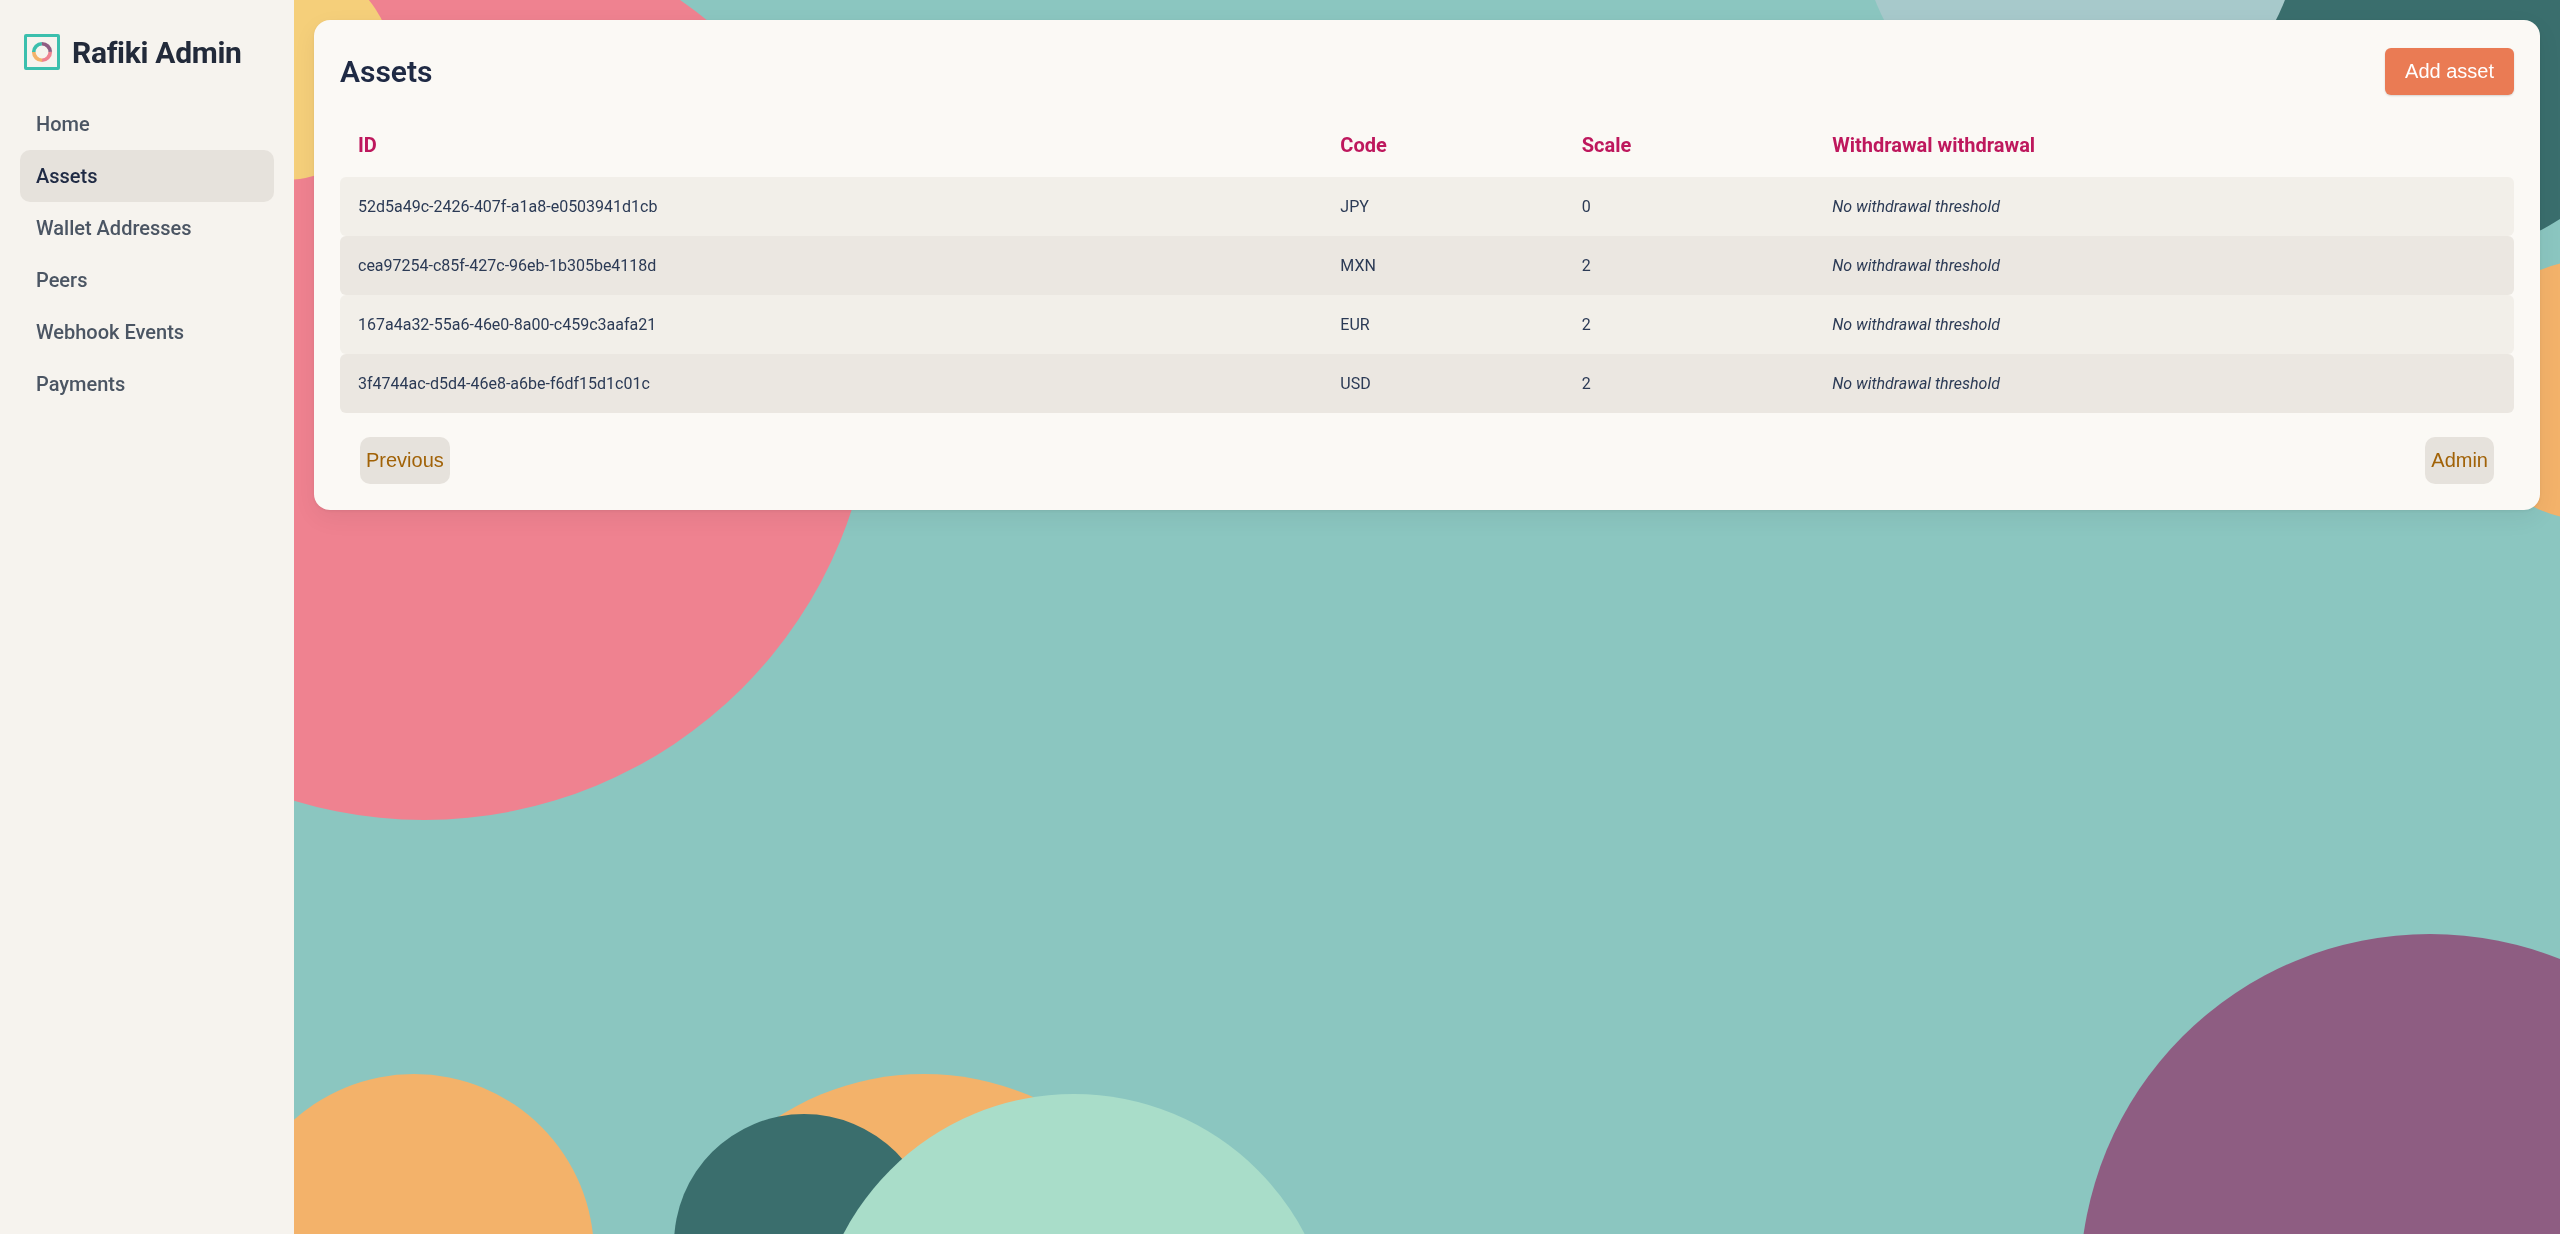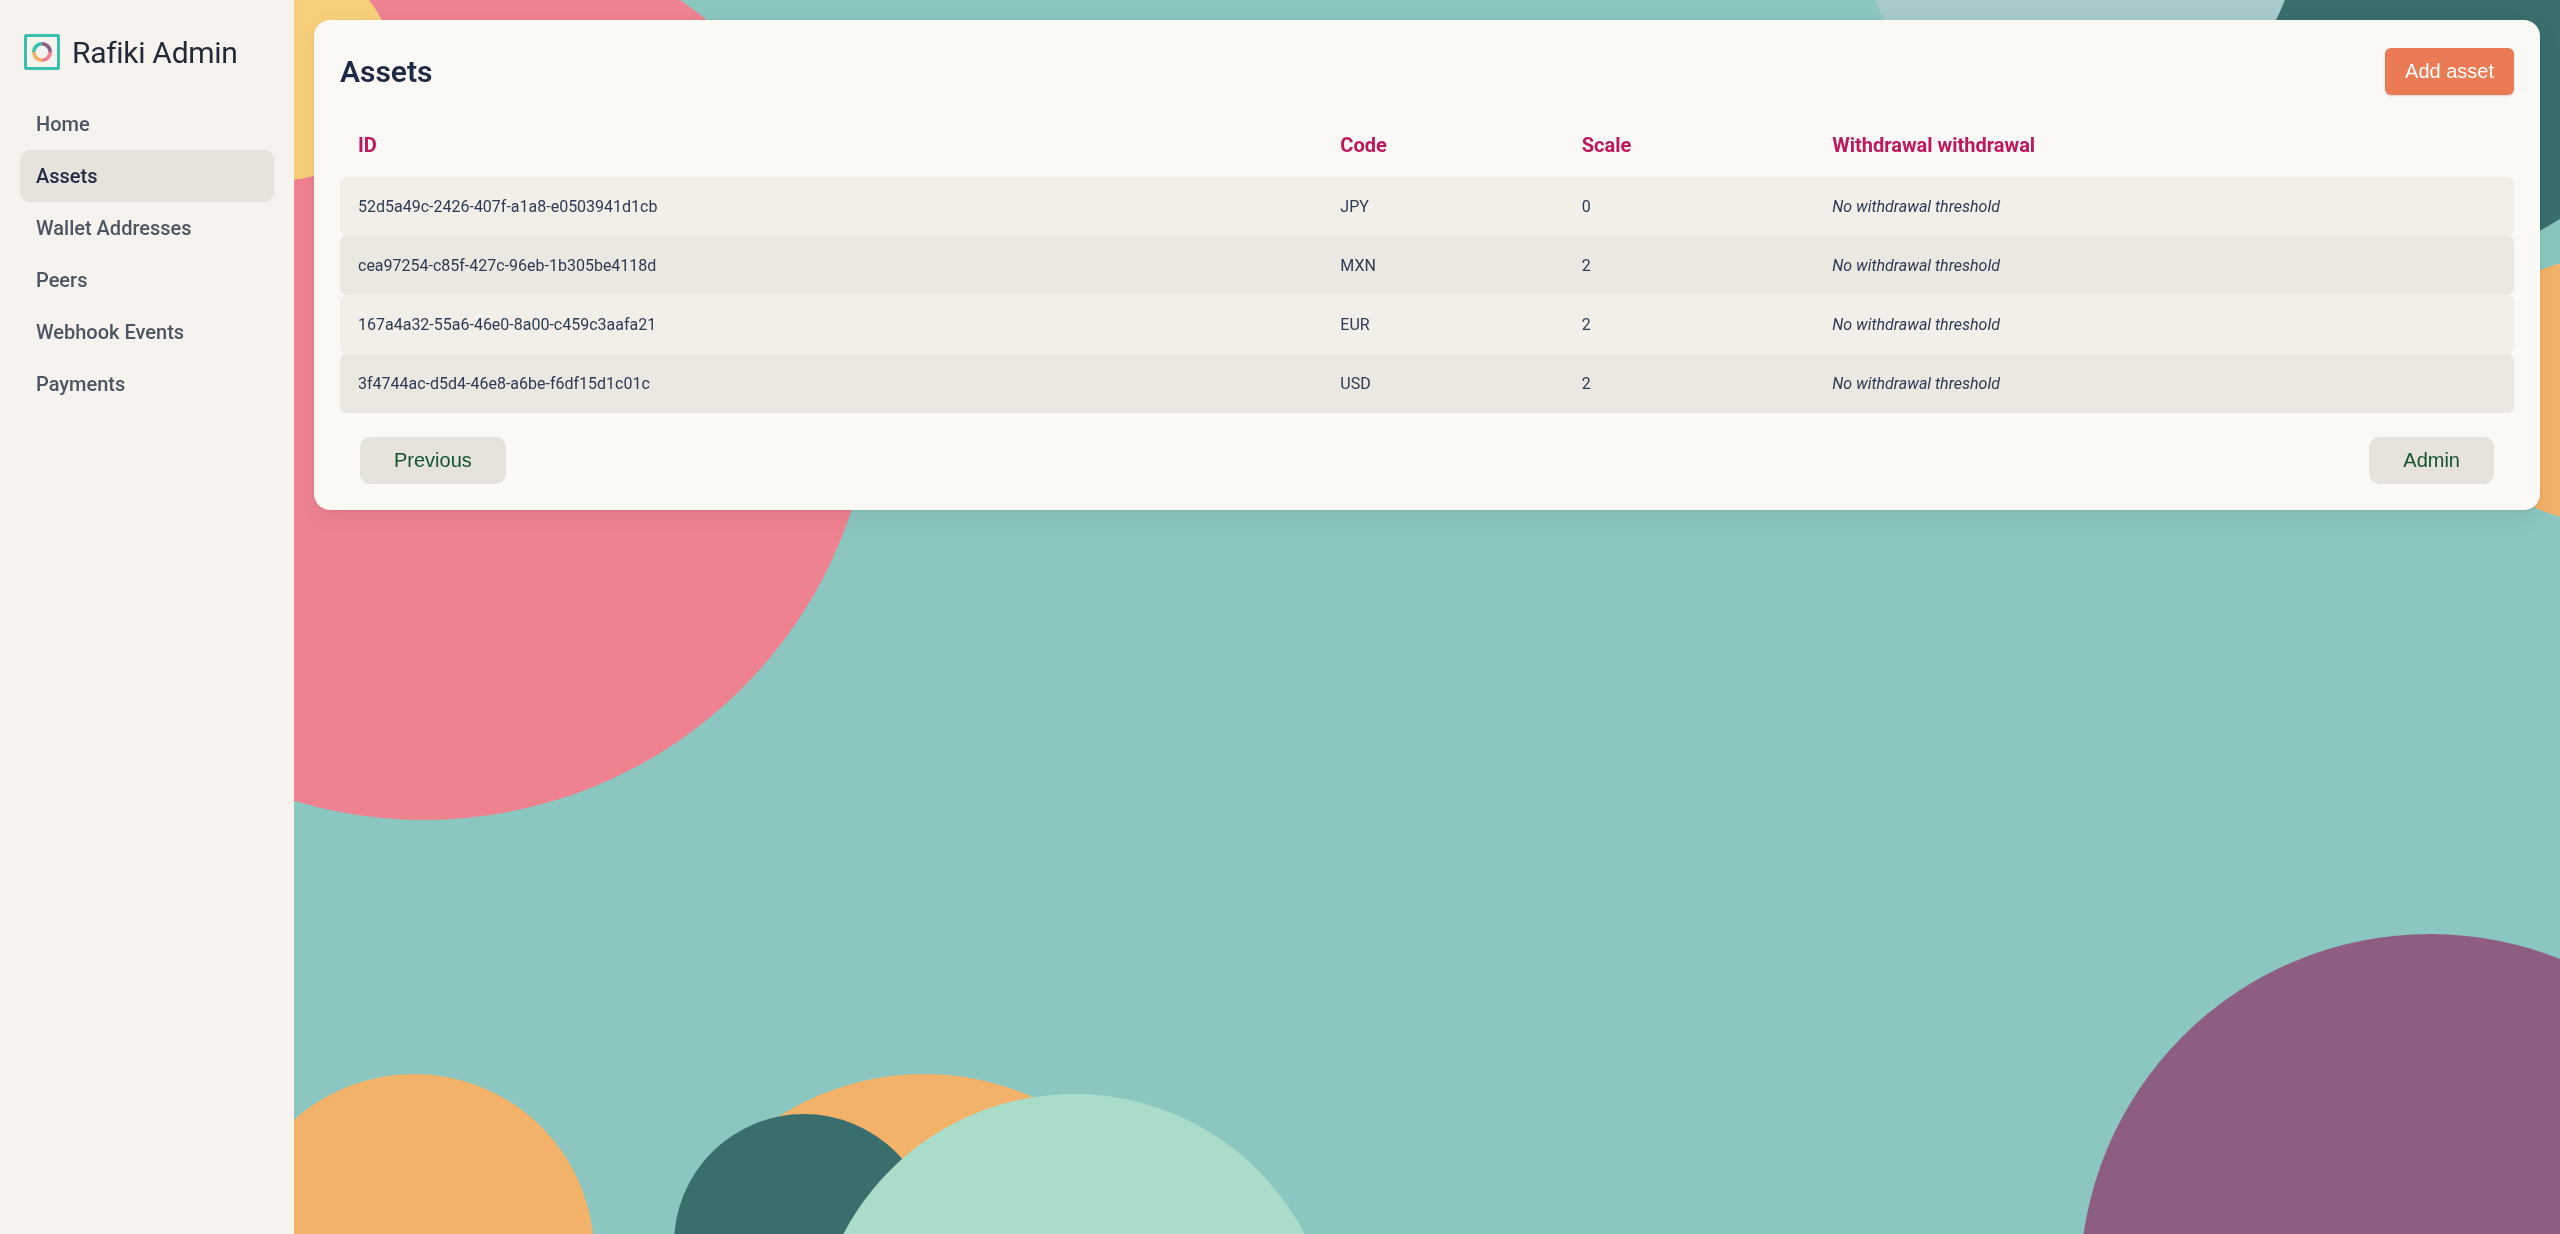--- a/index.html
+++ b/index.html
@@ -33,21 +33,21 @@
     width: 36px;
     height: 36px;
     border: 3px solid #3bbfad;
     display: flex;
     align-items: center;
     justify-content: center;
     border-radius: 2px;
   }
   .brand-title {
     font-size: 30px;
-    font-weight: 400;
+    font-weight: 700;
     color: #222a3a;
     letter-spacing: -0.3px;
   }
   .nav {
     display: flex;
     flex-direction: column;
   }
   .nav-item {
     padding: 14px 16px;
     border-radius: 10px;
@@ -145,24 +145,24 @@
   .muted-italic { font-style: italic; color: #5c6a82; }
   
   .pager {
     display: flex;
     justify-content: space-between;
     margin-top: 24px;
     padding: 0 20px;
   }
   .btn-secondary {
     background: #e6e2dc;
-    color: #14532d;
+    color: #a16207;
     border: none;
     border-radius: 10px;
-    padding: 12px 34px;
+    padding: 12px 6px;
     font-size: 20px;
     font-weight: 500;
     cursor: pointer;
   }
 </style>
 </head>
 <body>
 
 <div class="app">
   <aside class="sidebar">

